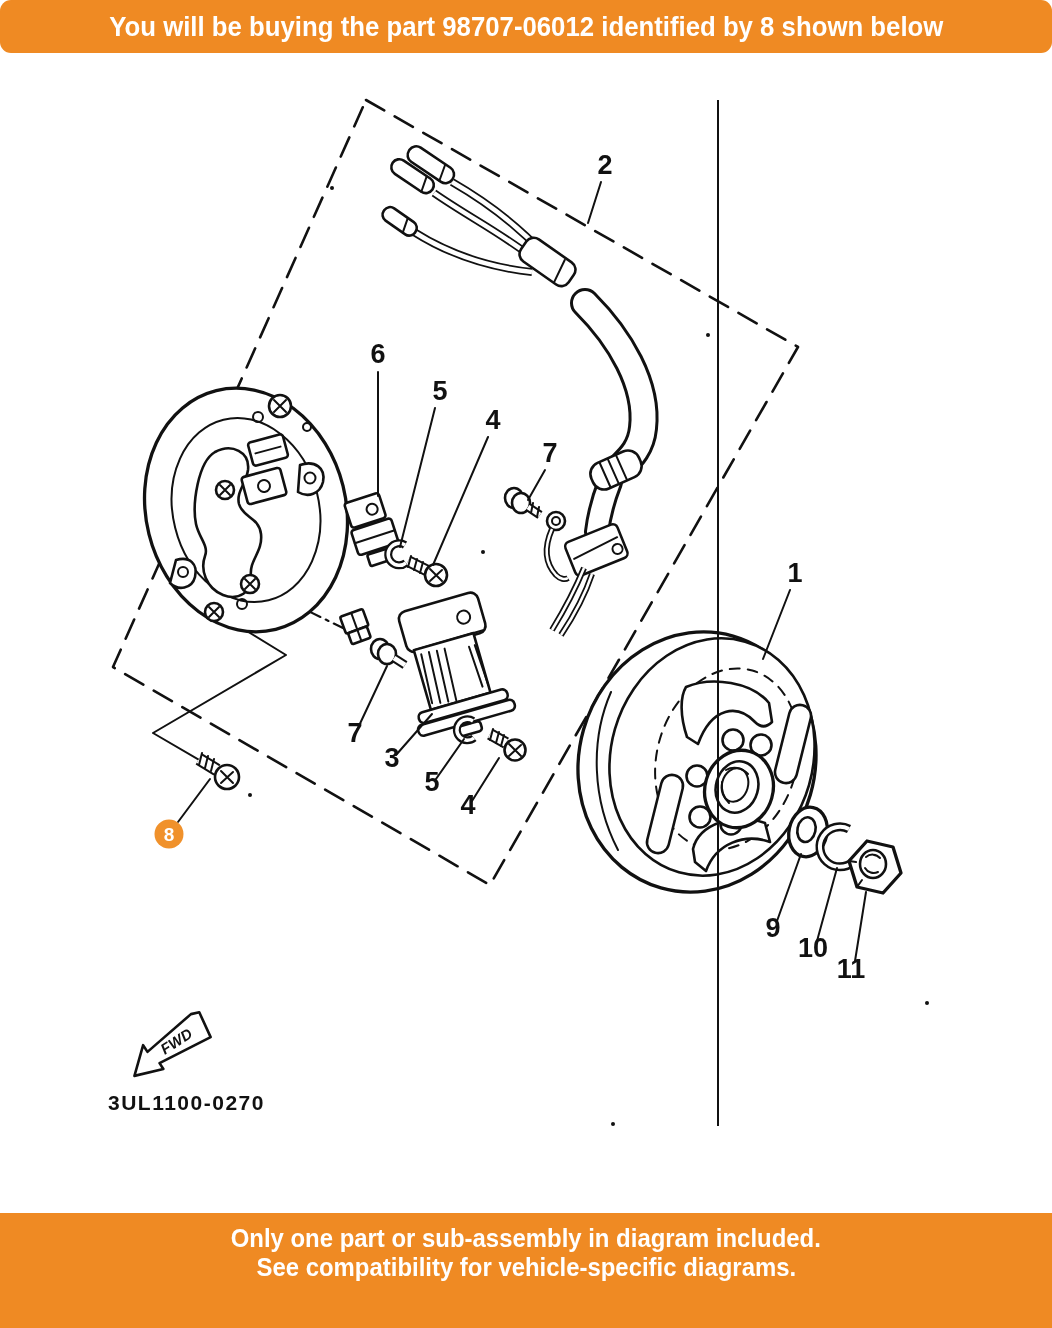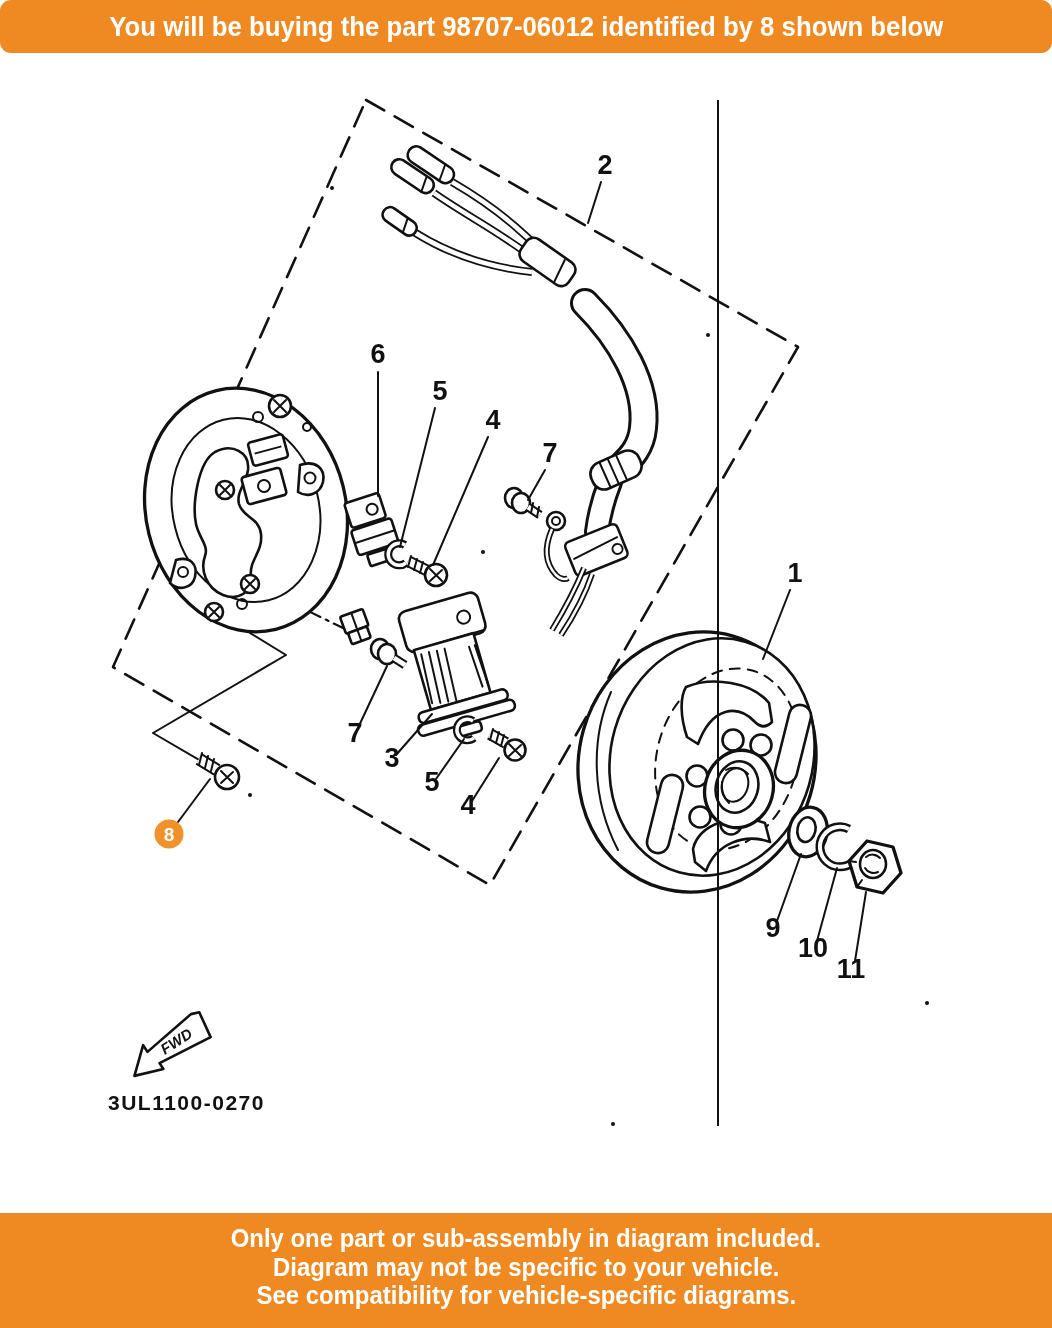--- a/index.html
+++ b/index.html
@@ -303,15 +303,14 @@
   <line x1="718" y1="100" x2="718" y2="1126" stroke="#111" stroke-width="2"></line>
 </svg>
 </div>
 
 <div id="top-banner" class="banner" style="background: rgb(239, 138, 35);">
   <span class="cond">You will be buying the part 98707-06012 identified by 8 shown below</span>
 </div>
 
 <div id="bottom-banner" class="banner" style="background: rgb(239, 138, 35);">
   <div><span class="cond">Only one part or sub-assembly in diagram included.</span></div>
-  <div><span class="cond">Diagram may not be specific to your vehicle.</span></div>
   <div><span class="cond">See compatibility for vehicle-specific diagrams.</span></div>
 </div>
 
 </body></html>

